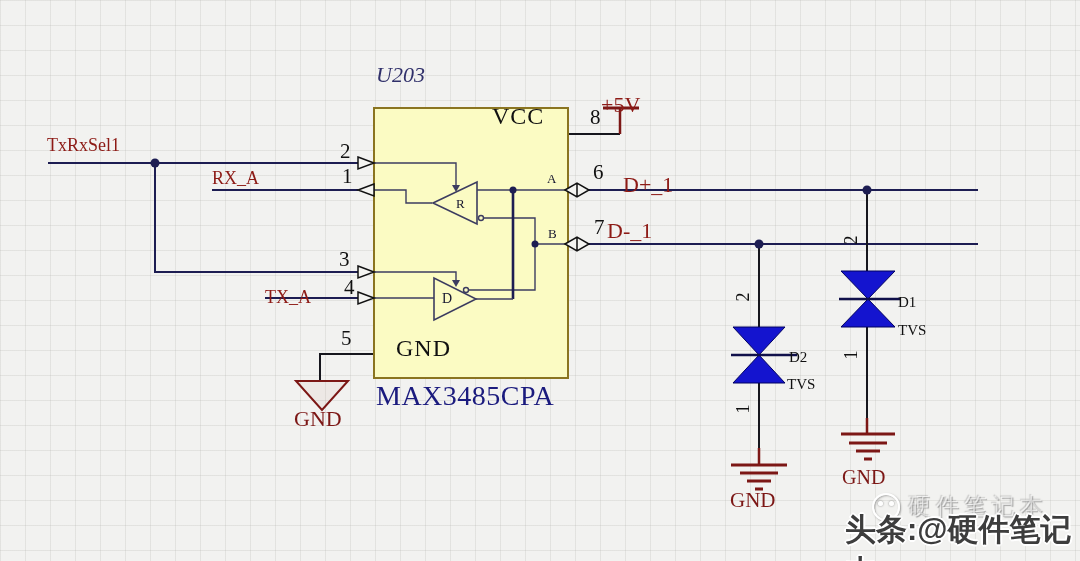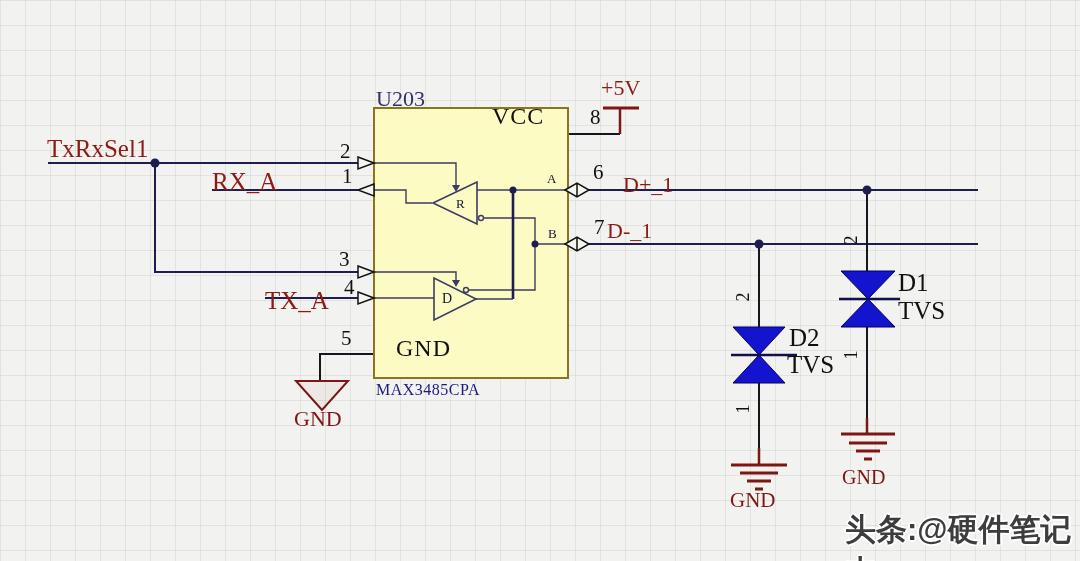--- a/index.html
+++ b/index.html
@@ -7,30 +7,30 @@
     position:relative;width:1080px;height:561px;overflow:hidden;
     background-color:var(--bg,#f2f2f0);
     background-image:
       linear-gradient(rgba(185,185,182,0.28) 1px, transparent 1px),
       linear-gradient(90deg, rgba(185,185,182,0.28) 1px, transparent 1px);
     background-size:25px 25px;
     font-family:"Liberation Serif", serif;
   }
   svg.art{position:absolute;left:0;top:0;}
   .lbl{position:absolute;white-space:nowrap;line-height:1;}
-  .net{color:var(--net-label,#8d1a15);font-size:25px;}
+  .net{color:var(--net-label,#8d1a15);font-size:18px;}
   .net.big{font-size:22px;}
   .pin{color:var(--pin-text,#111);font-size:21px;}
   .small{font-size:13px;color:#14142e;}
   .maroon{color:var(--gnd,#7c1715);}
   .rot{transform:rotate(-90deg);transform-origin:center;font-size:18px;color:#101010;}
   .ic-title{font-size:24px;color:#101010;letter-spacing:1px;}
   .desig{font-size:22px;color:var(--designator-text,#30306a);}
-  .part{font-size:16px;color:var(--part-text,#1b1b7e);letter-spacing:0.5px;}
-  .dlabel{font-size:25px;color:#101010;}
+  .part{font-size:28px;color:var(--part-text,#1b1b7e);letter-spacing:0.5px;}
+  .dlabel{font-size:15px;color:#101010;margin-top:25px;}
 
   
   .w{stroke:var(--wire,#1d1d52);stroke-width:2;fill:none;}
   .wk{stroke:#16161d;stroke-width:2;fill:none;}
   .thick{stroke:var(--wire,#1d1d52);stroke-width:2.6;fill:none;}
   .iw{stroke:#3c3c60;stroke-width:1.4;fill:none;}
   .iwf{fill:#3c3c60;stroke:none;}
   .tri{stroke:#3c3c60;stroke-width:1.6;fill:none;}
   .pa{stroke:#111;stroke-width:1.5;fill:#f4f4f1;}
   .jd{fill:var(--wire,#1d1d52);stroke:none;}
@@ -141,32 +141,32 @@
       <polygon class="tvs" points="841,327 895,327 868,299"></polygon>
       <path class="tvsline" d="M839,299 H900"></path>
     </g>
   </svg>
 
   <span class="lbl net" style="left:47px;top:136px;">TxRxSel1</span>
   <span class="lbl net" style="left:212px;top:169px;">RX_A</span>
   <span class="lbl net" style="left:265px;top:288px;">TX_A</span>
   <span class="lbl net big" style="left:623px;top:174px;">D+_1</span>
   <span class="lbl net big" style="left:607px;top:220px;">D-_1</span>
-  <span class="lbl net big" style="left:601px;top:77px;">+5V</span>
+  <span class="lbl net big" style="left:601px;top:94px;">+5V</span>
 
   <span class="lbl pin" style="left:340px;top:141px;">2</span>
   <span class="lbl pin" style="left:342px;top:166px;">1</span>
   <span class="lbl pin" style="left:339px;top:249px;">3</span>
   <span class="lbl pin" style="left:344px;top:277px;">4</span>
   <span class="lbl pin" style="left:341px;top:328px;">5</span>
   <span class="lbl pin" style="left:590px;top:107px;">8</span>
   <span class="lbl pin" style="left:593px;top:162px;">6</span>
   <span class="lbl pin" style="left:594px;top:217px;">7</span>
 
-  <span class="lbl desig" style="left:376px;top:88px;">U203</span>
+  <span class="lbl desig" style="left:376px;top:64px;font-style:italic;">U203</span>
   <span class="lbl ic-title" style="left:492px;top:104px;">VCC</span>
   <span class="lbl ic-title" style="left:396px;top:336px;">GND</span>
   <span class="lbl part" style="left:376px;top:382px;">MAX3485CPA</span>
   <span class="lbl small" style="left:547px;top:172px;">A</span>
   <span class="lbl small" style="left:548px;top:227px;">B</span>
   <span class="lbl small" style="left:456px;top:197px;">R</span>
   <span class="lbl small" style="left:442px;top:292px;font-size:14px;">D</span>
 
   <span class="lbl dlabel" style="left:898px;top:270px;">D1</span>
   <span class="lbl dlabel" style="left:898px;top:298px;">TVS</span>
@@ -175,15 +175,19 @@
 
   <span class="lbl rot" style="left:738px;top:288px;">2</span>
   <span class="lbl rot" style="left:738px;top:400px;">1</span>
   <span class="lbl rot" style="left:846px;top:231px;">2</span>
   <span class="lbl rot" style="left:846px;top:346px;">1</span>
 
   <span class="lbl maroon" style="left:294px;top:408px;font-size:22px;">GND</span>
   <span class="lbl maroon" style="left:730px;top:490px;font-size:21px;">GND</span>
   <span class="lbl maroon" style="left:842px;top:467px;font-size:20px;">GND</span>
 
+  <div class="wm-ghost">
+    <span class="logo"></span>
+    <span class="txt">硬件笔记本</span>
+  </div>
   <div class="wm-main">头条:@硬件笔记本</div>
 
 </div>
 
 </body></html>

